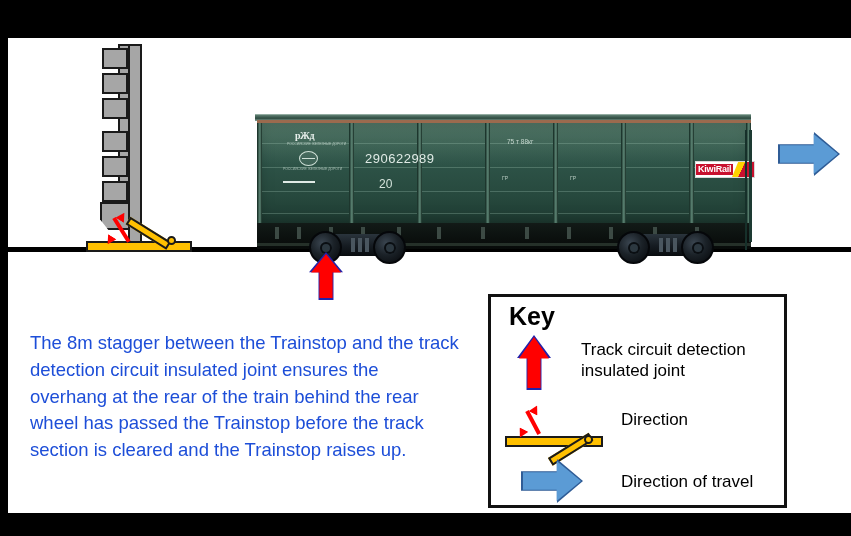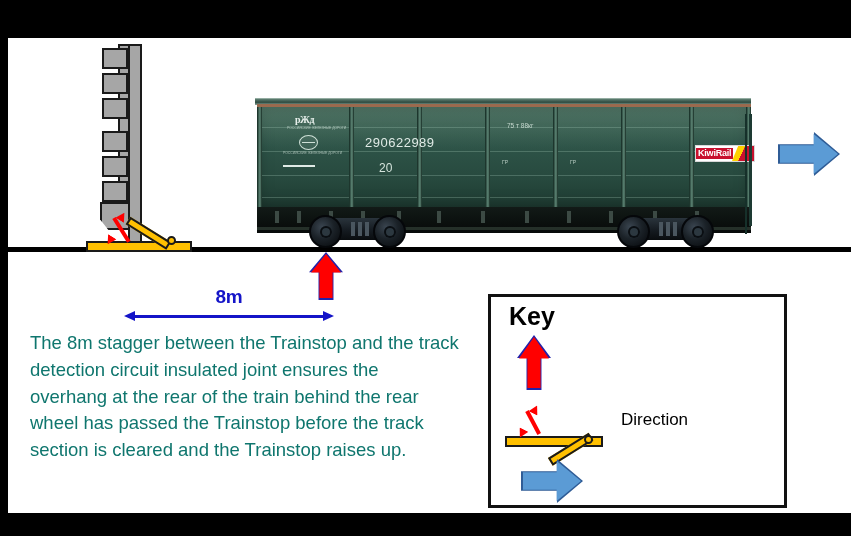--- a/index.html
+++ b/index.html
@@ -110,21 +110,21 @@
     background: #ffc000;
     border: 2px solid #1a1a1a;
     border-radius: 50%;
     box-sizing: border-box;
   }
 
   
   #wagon {
     position: absolute;
     left: 247px;       
-    top: 58px;         
+    top: 74px;         
     width: 506px;
     height: 153px;
   }
   .wagon-roofrail {
     position: absolute;
     left: 0px;
     top: 2px;
     width: 496px;
     height: 6px;
     background: linear-gradient(180deg,#5f7f72 0%, #2d4a40 55%, #8ea89c 100%);
@@ -386,21 +386,21 @@
   }
   .dim-head.left  { left: 0px;  clip-path: polygon(0% 50%, 100% 0%, 100% 100%); }
   .dim-head.right { right: 0px; clip-path: polygon(100% 50%, 0% 0%, 0% 100%); }
 
   
   #paragraph {
     position: absolute;
     left: 22px;     
     top: 292px;     
     width: 430px;
-    color: #0f766e;
+    color: #1d4ed8;
     font-size: 18.5px;
     line-height: 1.45;
     font-family: "Liberation Sans", sans-serif;
   }
 
   
   #key-box {
     position: absolute;
     left: 480px;    
     top: 256px;     
@@ -586,51 +586,45 @@
     <div id="red-arrow-track">
       <div class="arrow-up-outline"></div>
       <div class="arrow-up-fill"></div>
     </div>
 
     <div id="blue-arrow-travel">
       <div class="arrow-right-outline"></div>
       <div class="arrow-right-fill"></div>
     </div>
 
-    <div id="dimension">
-      <div id="dim-label">8m</div>
-      <div id="dim-line">
-        <div class="dim-shaft"></div>
-        <div class="dim-head left"></div>
-        <div class="dim-head right"></div>
-      </div>
-    </div>
 
     <div id="paragraph">The 8m stagger between the Trainstop and the track detection circuit insulated joint ensures the overhang at the rear of the train behind the rear wheel has passed the Trainstop before the track section is cleared and the Trainstop raises up.</div>
 
     <div id="key-box">
       <div id="key-title">Key</div>
 
       <div id="key-arrow-up">
         <div class="arrow-up-outline"></div>
         <div class="arrow-up-fill"></div>
       </div>
+      <div class="key-row-label" style="left:90px; top:42px; width:196px;">Track circuit detection insulated joint</div>
 
       <div id="key-trainstop">
         <div class="key-ts-base"></div>
         <div class="ts-arm" style="left:42px; bottom:10px; width:48px; height:9px; transform-origin:100% 50%; transform:rotate(-32deg);"></div>
         <div class="ts-knob" style="left:83px; bottom:7px; width:9px; height:9px;"></div>
         <div class="red-dbl-arrow" style="left:18px; bottom:12px; width:32px; height:32px;">
           <div class="rda-shaft" style="left:6px; top:4px; width:4px; height:26px; transform-origin:50% 0; transform:rotate(-28deg);"></div>
           <div class="rda-head" style="left:11px; top:-2px; clip-path:polygon(50% 0%,100% 100%,0% 100%); transform:rotate(28deg);"></div>
           <div class="rda-head" style="left:-2px; top:22px; clip-path:polygon(50% 100%,100% 0%,0% 0%); transform:rotate(28deg);"></div>
         </div>
       </div>
       <div class="key-row-label" style="left:130px; top:112px;">Direction</div>
 
       <div id="key-arrow-right">
         <div class="arrow-right-outline"></div>
         <div class="arrow-right-fill"></div>
       </div>
+      <div class="key-row-label" style="left:130px; top:174px;">Direction of travel</div>
     </div>
 
   </div>
 </div>
 
 </body></html>

